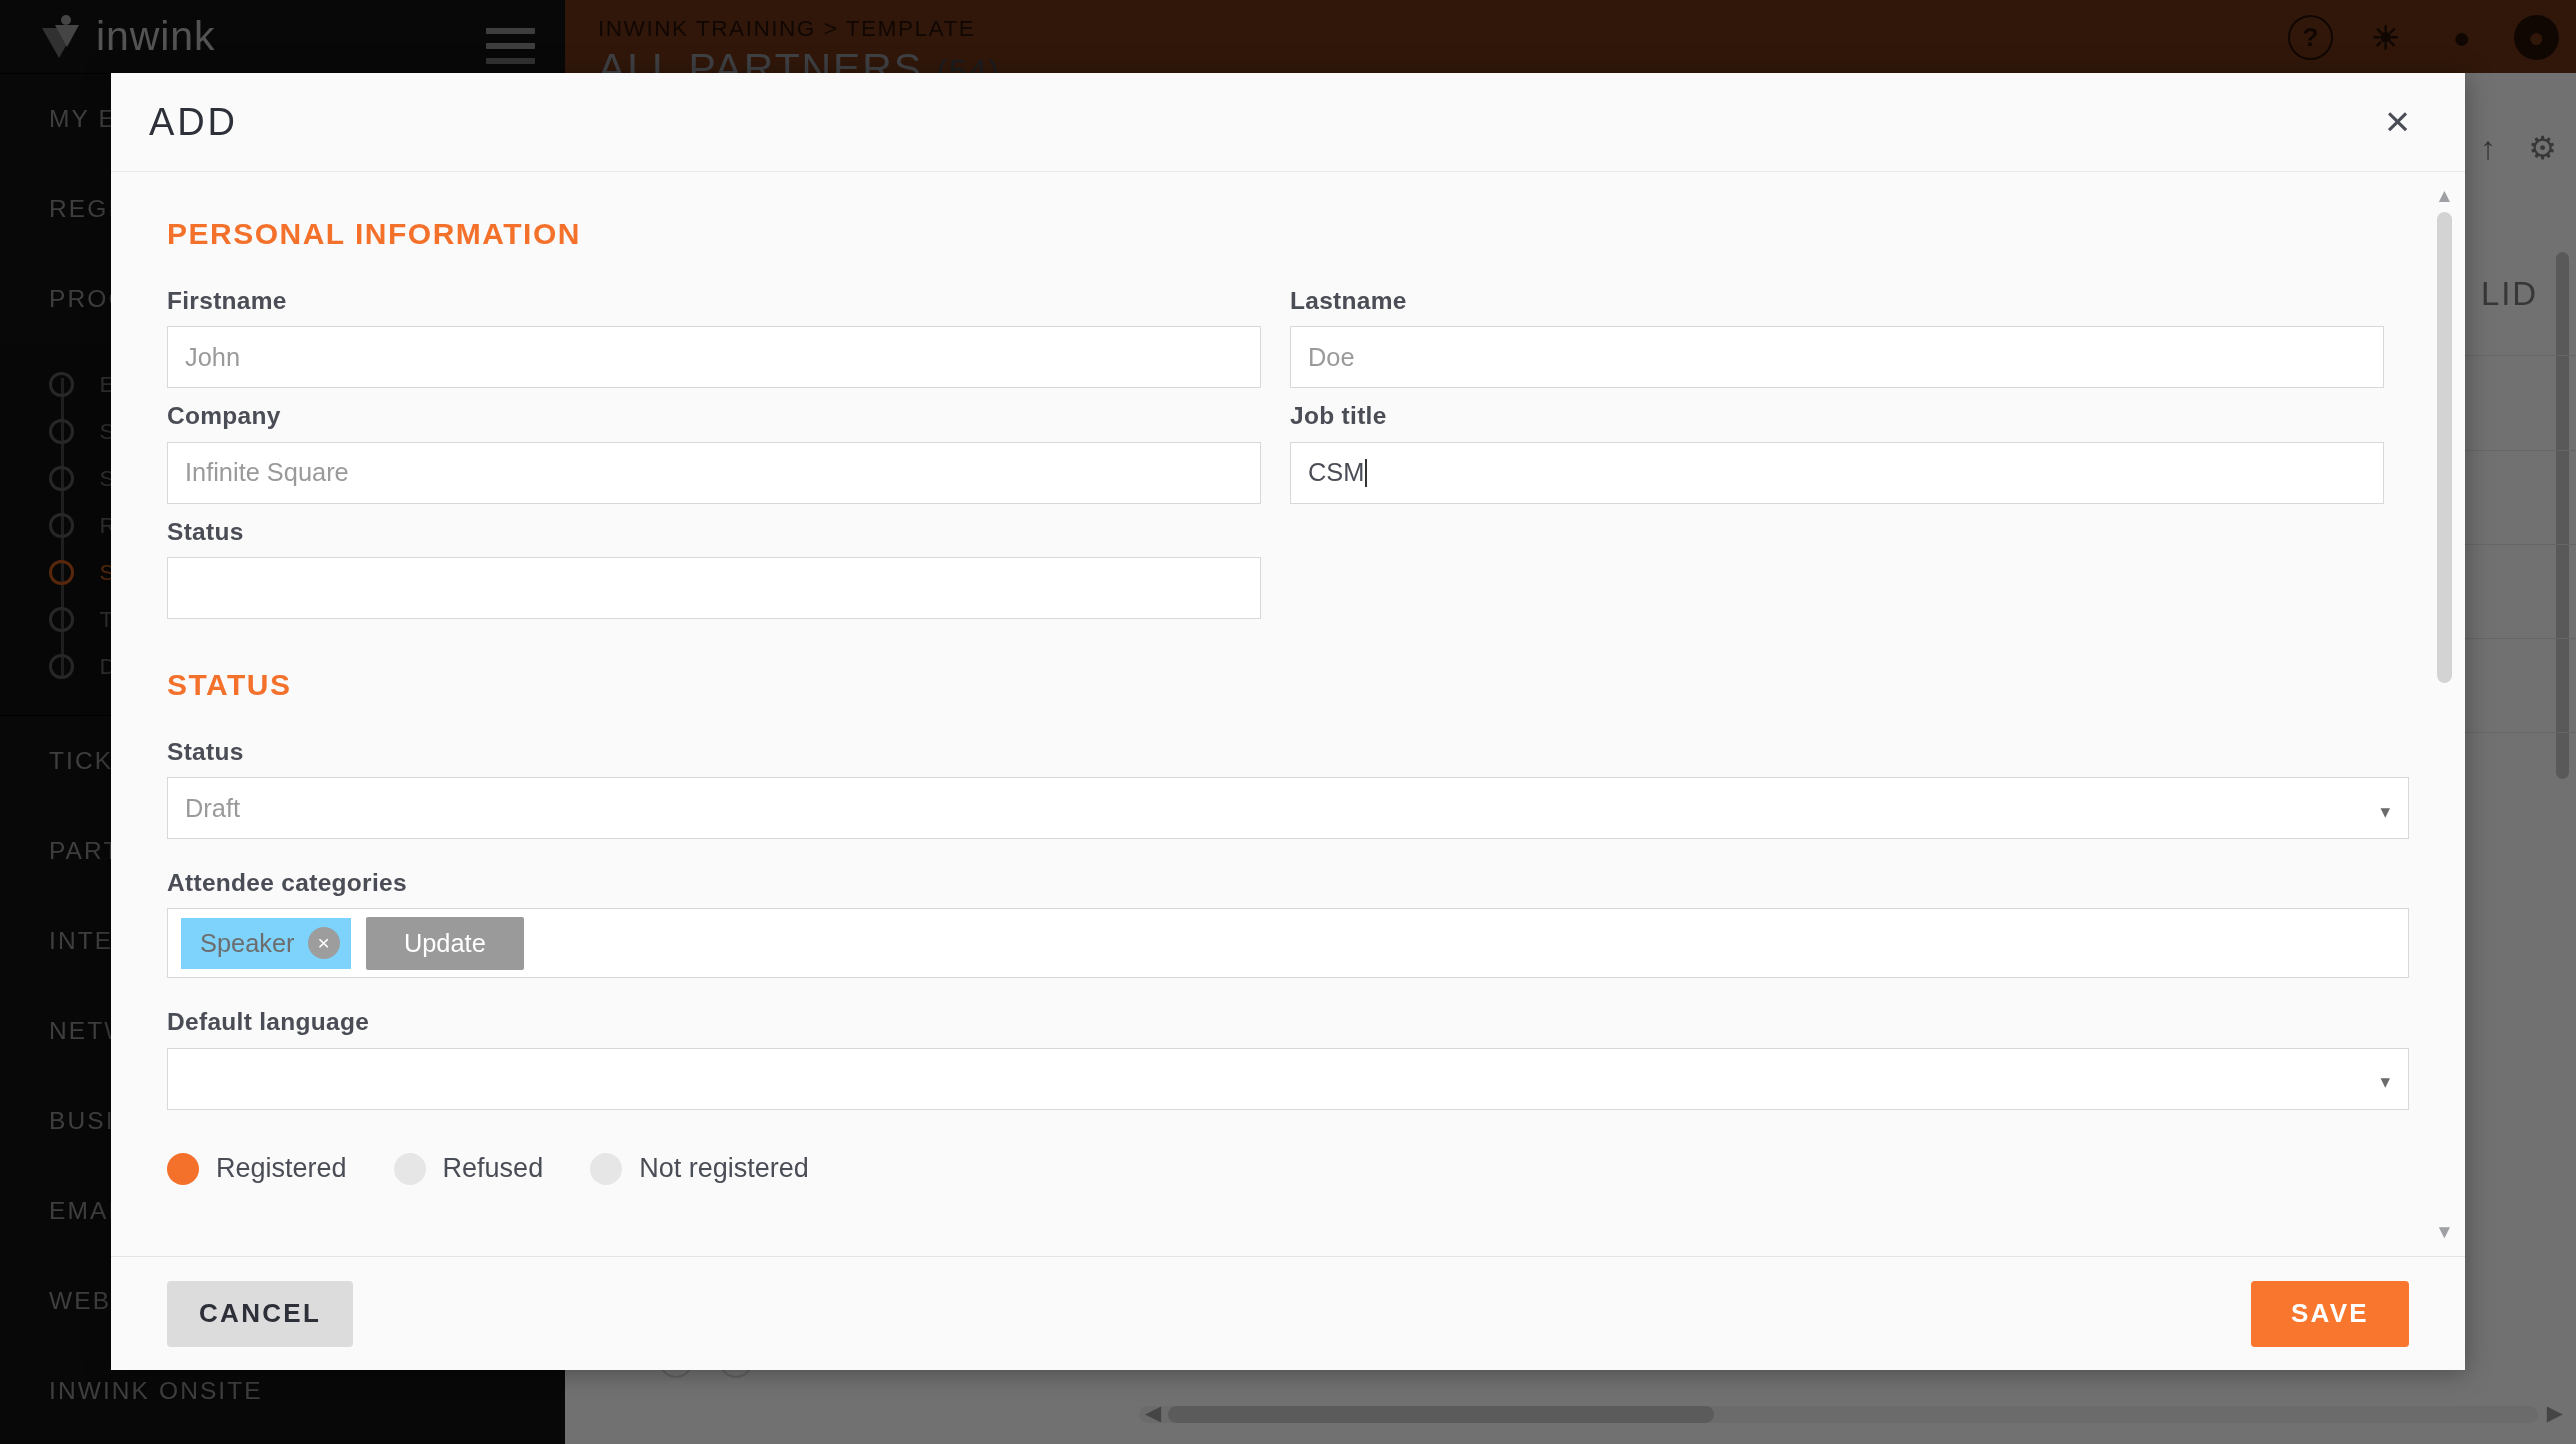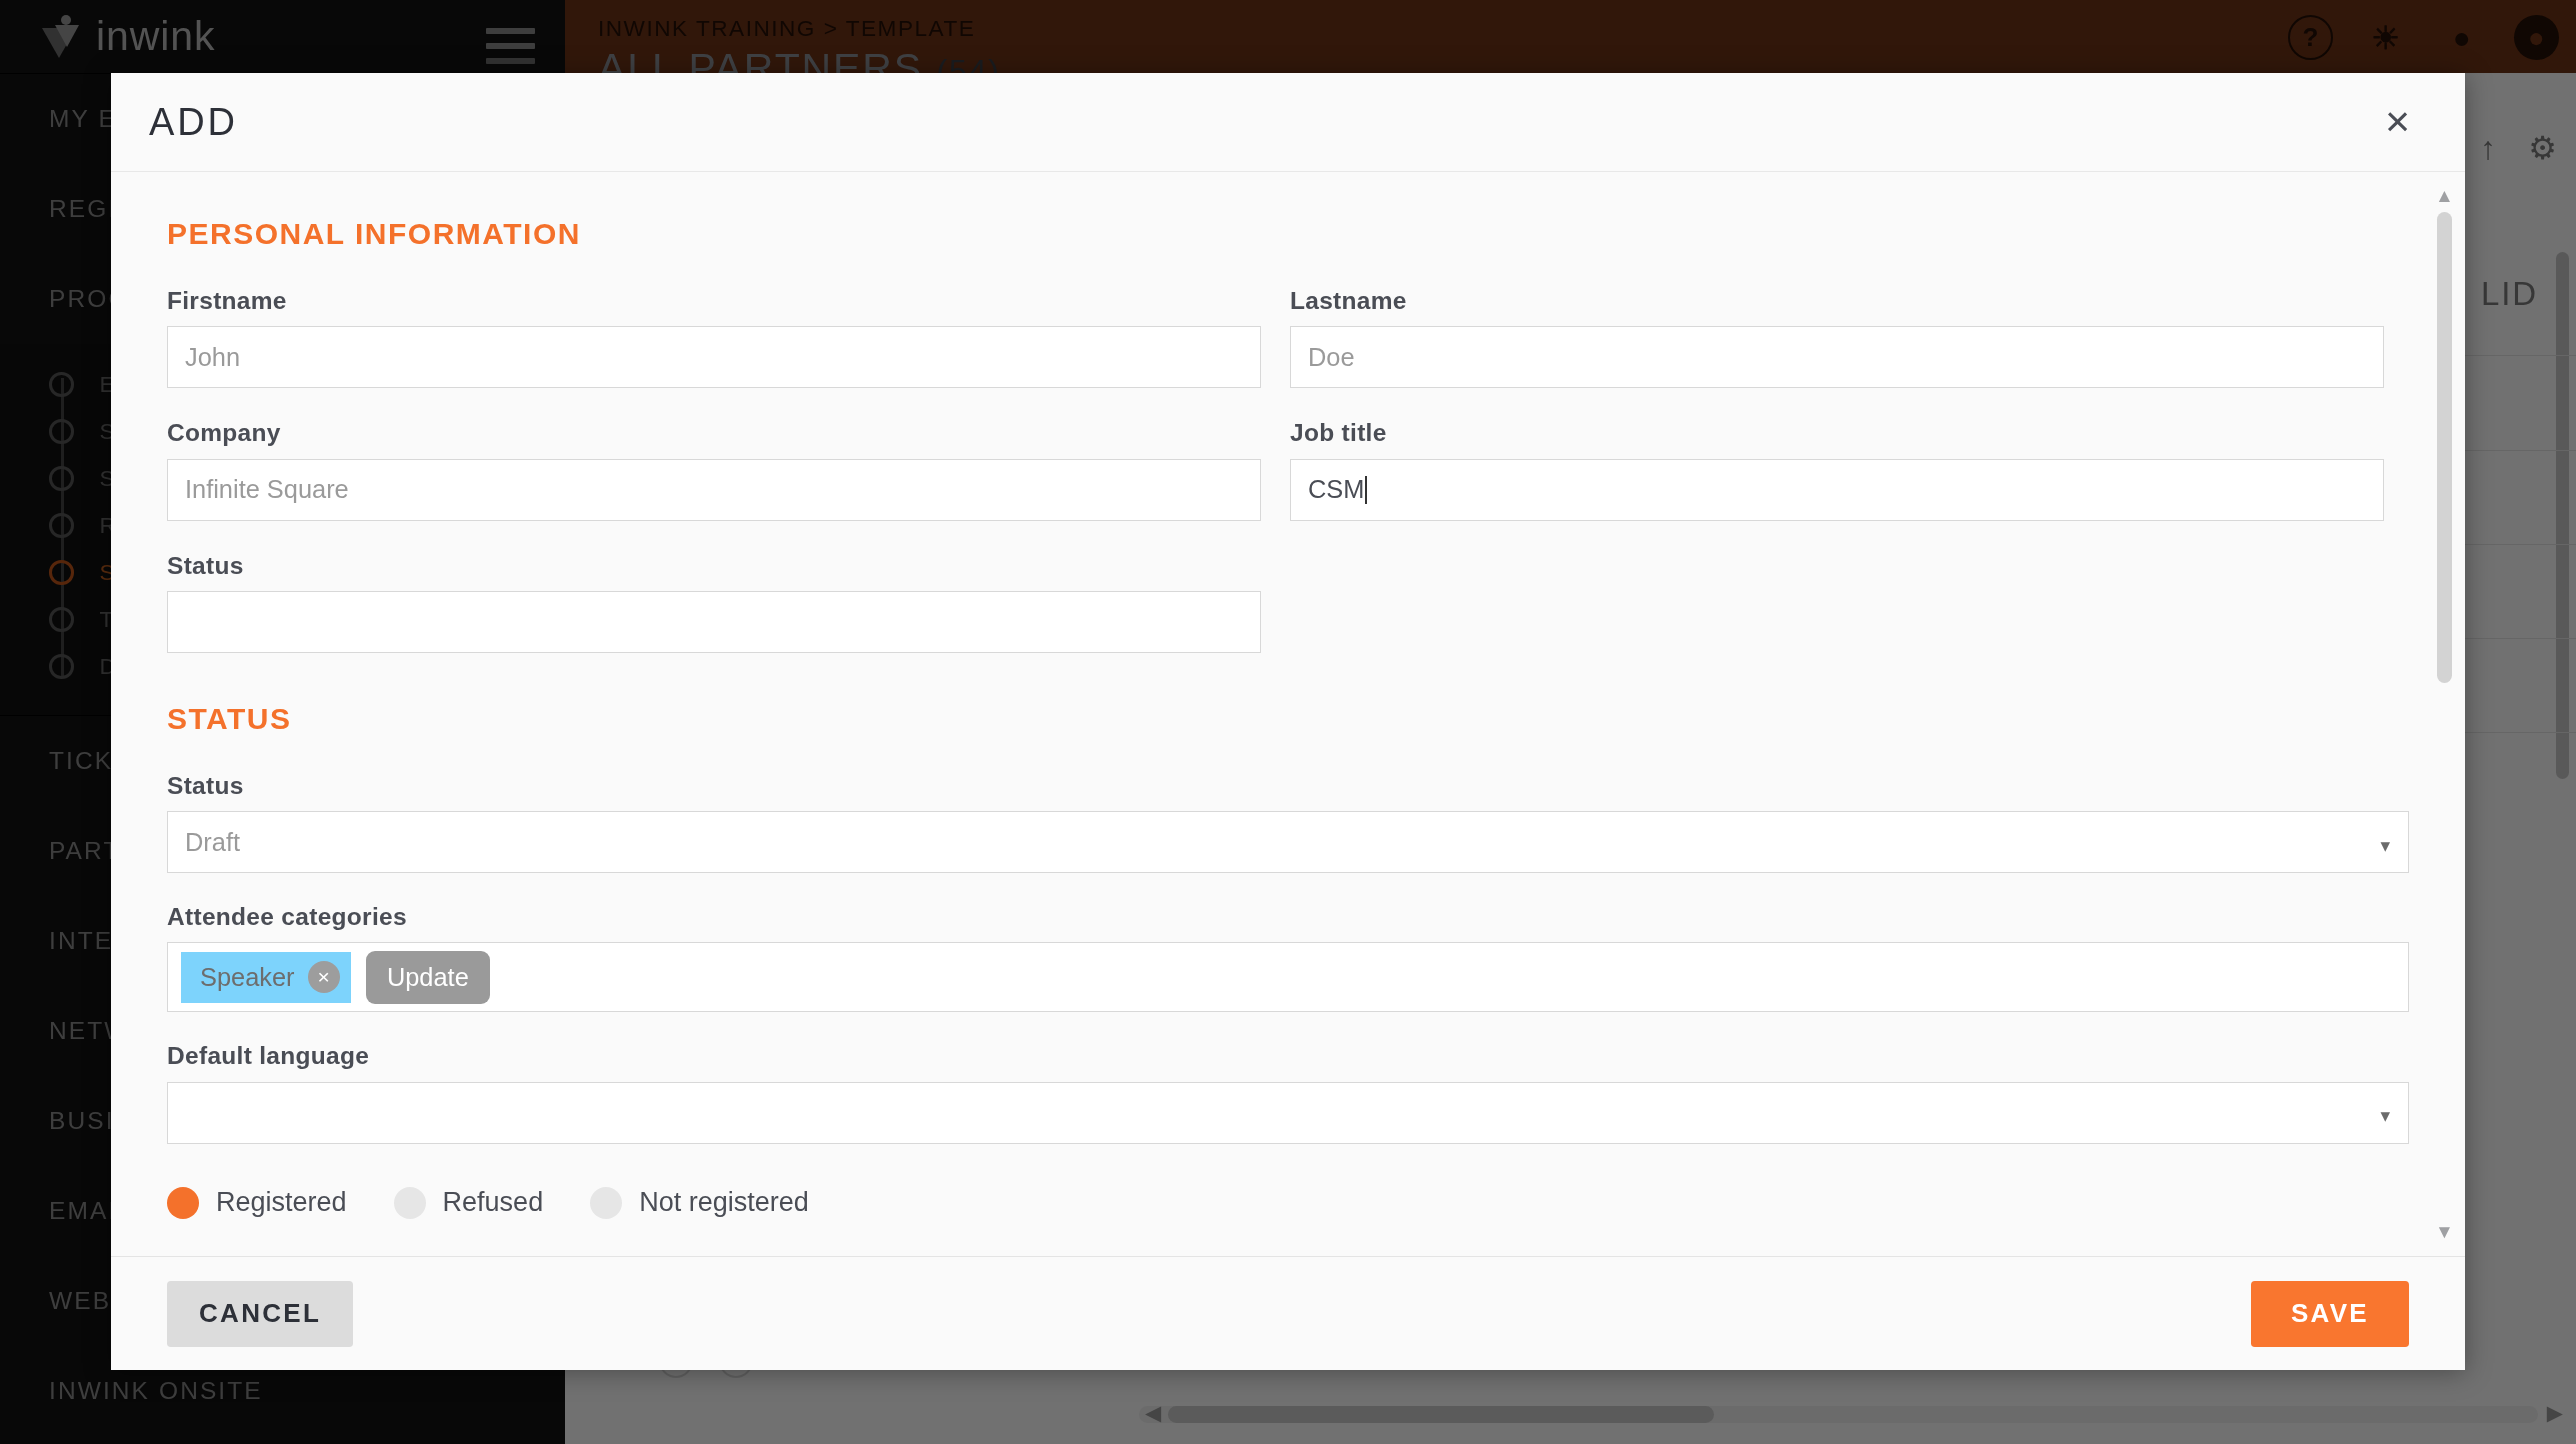--- a/index.html
+++ b/index.html
@@ -200,21 +200,21 @@
   }
   #scroll-cap-up   { top: 13px; }
   #scroll-cap-down { bottom: 13px; }
 
   .section-title {
     color: #f4712b; font-size: 30px; font-weight: 700;
     letter-spacing: 1.5px; margin-bottom: 36px;
   }
   #status-title { margin-top: 49px; }
 
-  .form-row { display: flex; gap: 29px; margin-bottom: 31px; }
+  .form-row { display: flex; gap: 29px; margin-bottom: 14px; }
   .form-col { flex: 1 1 0; min-width: 0; }
   .form-col.half { max-width: 1094px; }
 
   .field-label {
     display: block;
     font-size: 24.5px; font-weight: 700; color: #4a4d55;
     margin-bottom: 11.3px; letter-spacing: 0.3px;
   }
   .field-input {
     width: 100%; height: 62px;
@@ -249,22 +249,22 @@
     height: 51px; padding: 0 11.3px 0 19px;
     font-size: 25.4px;
   }
   .chip-x {
     width: 32px; height: 32px; border-radius: 50%;
     background: #9d9d9d; color: #ffffff;
     font-size: 21px; line-height: 31px; text-align: center;
   }
   .update-btn {
     background: #9a9a9a; color: #ffffff;
-    height: 53px; padding: 0 21px;
-    font-size: 25.4px; border-radius: 9px;
+    height: 53px; padding: 0 38px;
+    font-size: 25.4px; border-radius: 2px;
     display: flex; align-items: center;
   }
 
   
   .radio-row { display: flex; align-items: center; gap: 21px; margin-top: 43px; }
   .radio-item { display: flex; align-items: center; gap: 17px; margin-right: 26px; }
   .radio-dot {
     width: 32px; height: 32px; border-radius: 50%;
     background: #e6e6e6;
   }

